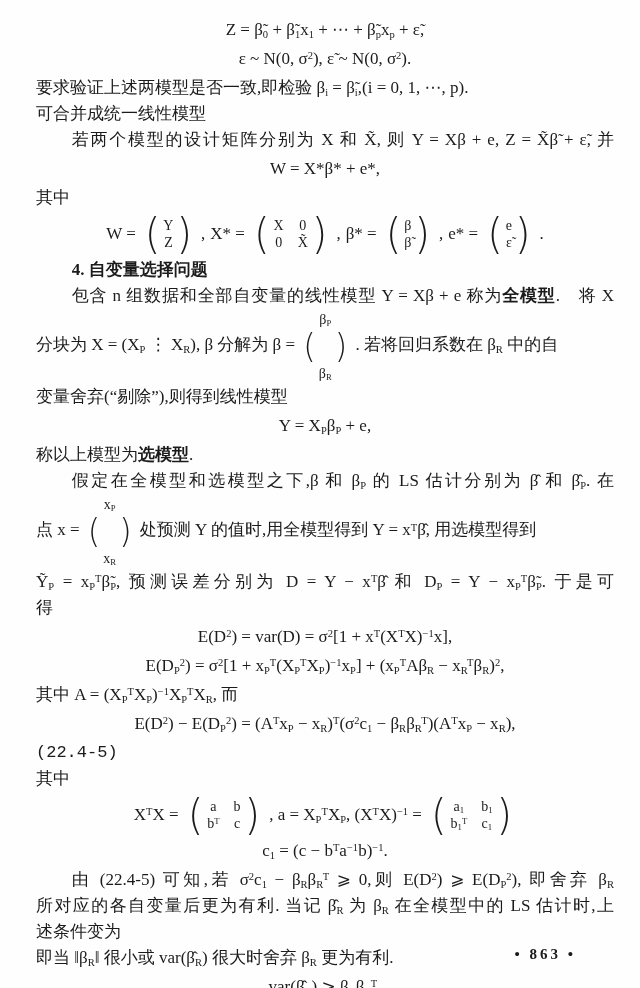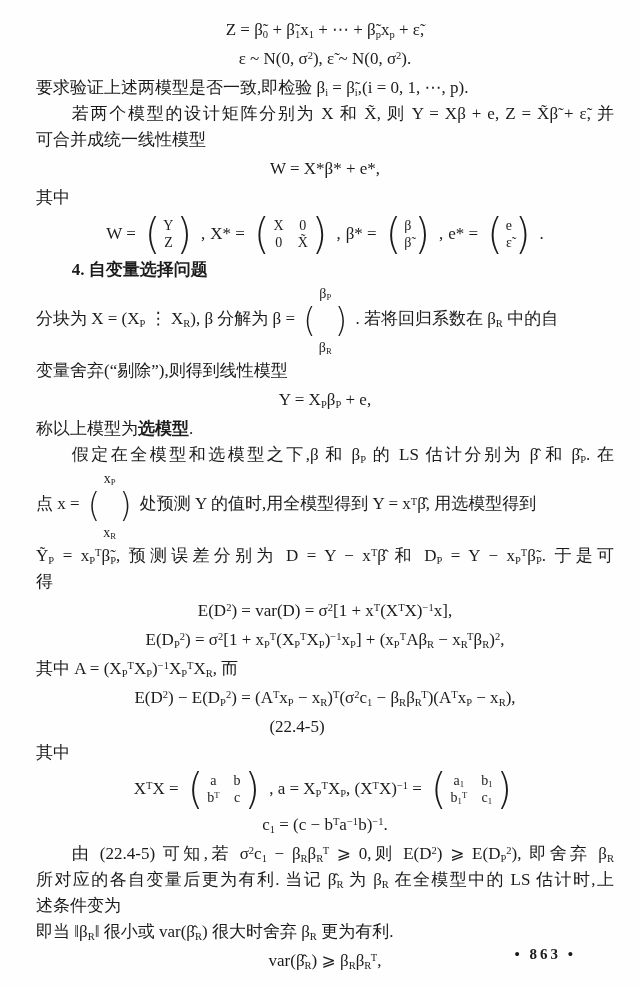--- a/index.html
+++ b/index.html
@@ -9,21 +9,21 @@
     box-sizing:border-box;
     background:#fefefe;
     color:#1b1b1b;
     font-family:"Liberation Serif","DejaVu Serif",serif;
     font-size:17px;
     padding:14px 26px 0 36px;
     overflow:hidden;
   }
   .ln { line-height:26px; white-space:nowrap; }
   .center { text-align:center; white-space:nowrap; }
-  .right { text-align:center; }
+  .right { text-align:left;font-family:Liberation Mono, monospace; }
   .ind { text-indent:2.1em; }
   .full { text-align:justify; text-align-last:justify; white-space:normal; }
   .bold { font-weight:bold; }
   .disp { margin:3px 0; line-height:26px; }
   sup, sub { font-size:62%; line-height:0; position:relative; vertical-align:baseline; }
   sup { top:-0.45em; }
   sub { top:0.28em; }
   b { font-weight:bold; }
   
   .mat { display:inline-flex; align-items:center; vertical-align:middle; margin:0 3px; }
@@ -47,22 +47,22 @@
 </style>
 </head>
 <body>
 
 <div class="page">
 
   <div class="ln center disp">Z = β̃<sub>0</sub> + β̃<sub>1</sub>x<sub>1</sub> + ⋯ + β̃<sub>p</sub>x<sub>p</sub> + ε̃,</div>
   <div class="ln center disp">ε ~ N(0, σ<sup>2</sup>),  ε̃ ~ N(0, σ<sup>2</sup>).</div>
 
   <div class="ln">要求验证上述两模型是否一致,即检验 β<sub>i</sub> = β̃<sub>i</sub>,(i = 0, 1, ⋯, p).</div>
+  <div class="ln">可合并成统一线性模型</div>
   <div class="ln ind full">若两个模型的设计矩阵分别为 X 和 X̃, 则 Y = Xβ + e, Z = X̃β̃ + ε̃, 并</div>
-  <div class="ln">可合并成统一线性模型</div>
 
   <div class="ln center disp">W = X*β* + e*,</div>
   <div class="ln">其中</div>
 
   <div class="matrow">
     <span>W =</span>
     <span class="mat">
       <span class="paren">(</span>
       <span class="col">
         <span>Y</span>
@@ -100,20 +100,21 @@
         <span>e</span>
         <span>ε̃</span>
       </span>
       <span class="paren">)</span>
     </span>
     <span>.</span>
   </div>
 
 
   <div class="ln ind bold">4. 自变量选择问题</div>
+  <div class="ln ind full">包含 n 组数据和全部自变量的线性模型 Y = Xβ + e 称为<b>全模型</b>.　将 X</div>
 
   <div class="mixline">
     <span>分块为 X = (X<sub>P</sub> ⋮ X<sub>R</sub>), β 分解为 β =</span>
     <span class="mat small">
       <span class="paren">(</span>
       <span class="col">
         <span>β<sub>P</sub></span>
         <span>β<sub>R</sub></span>
       </span>
       <span class="paren">)</span>

